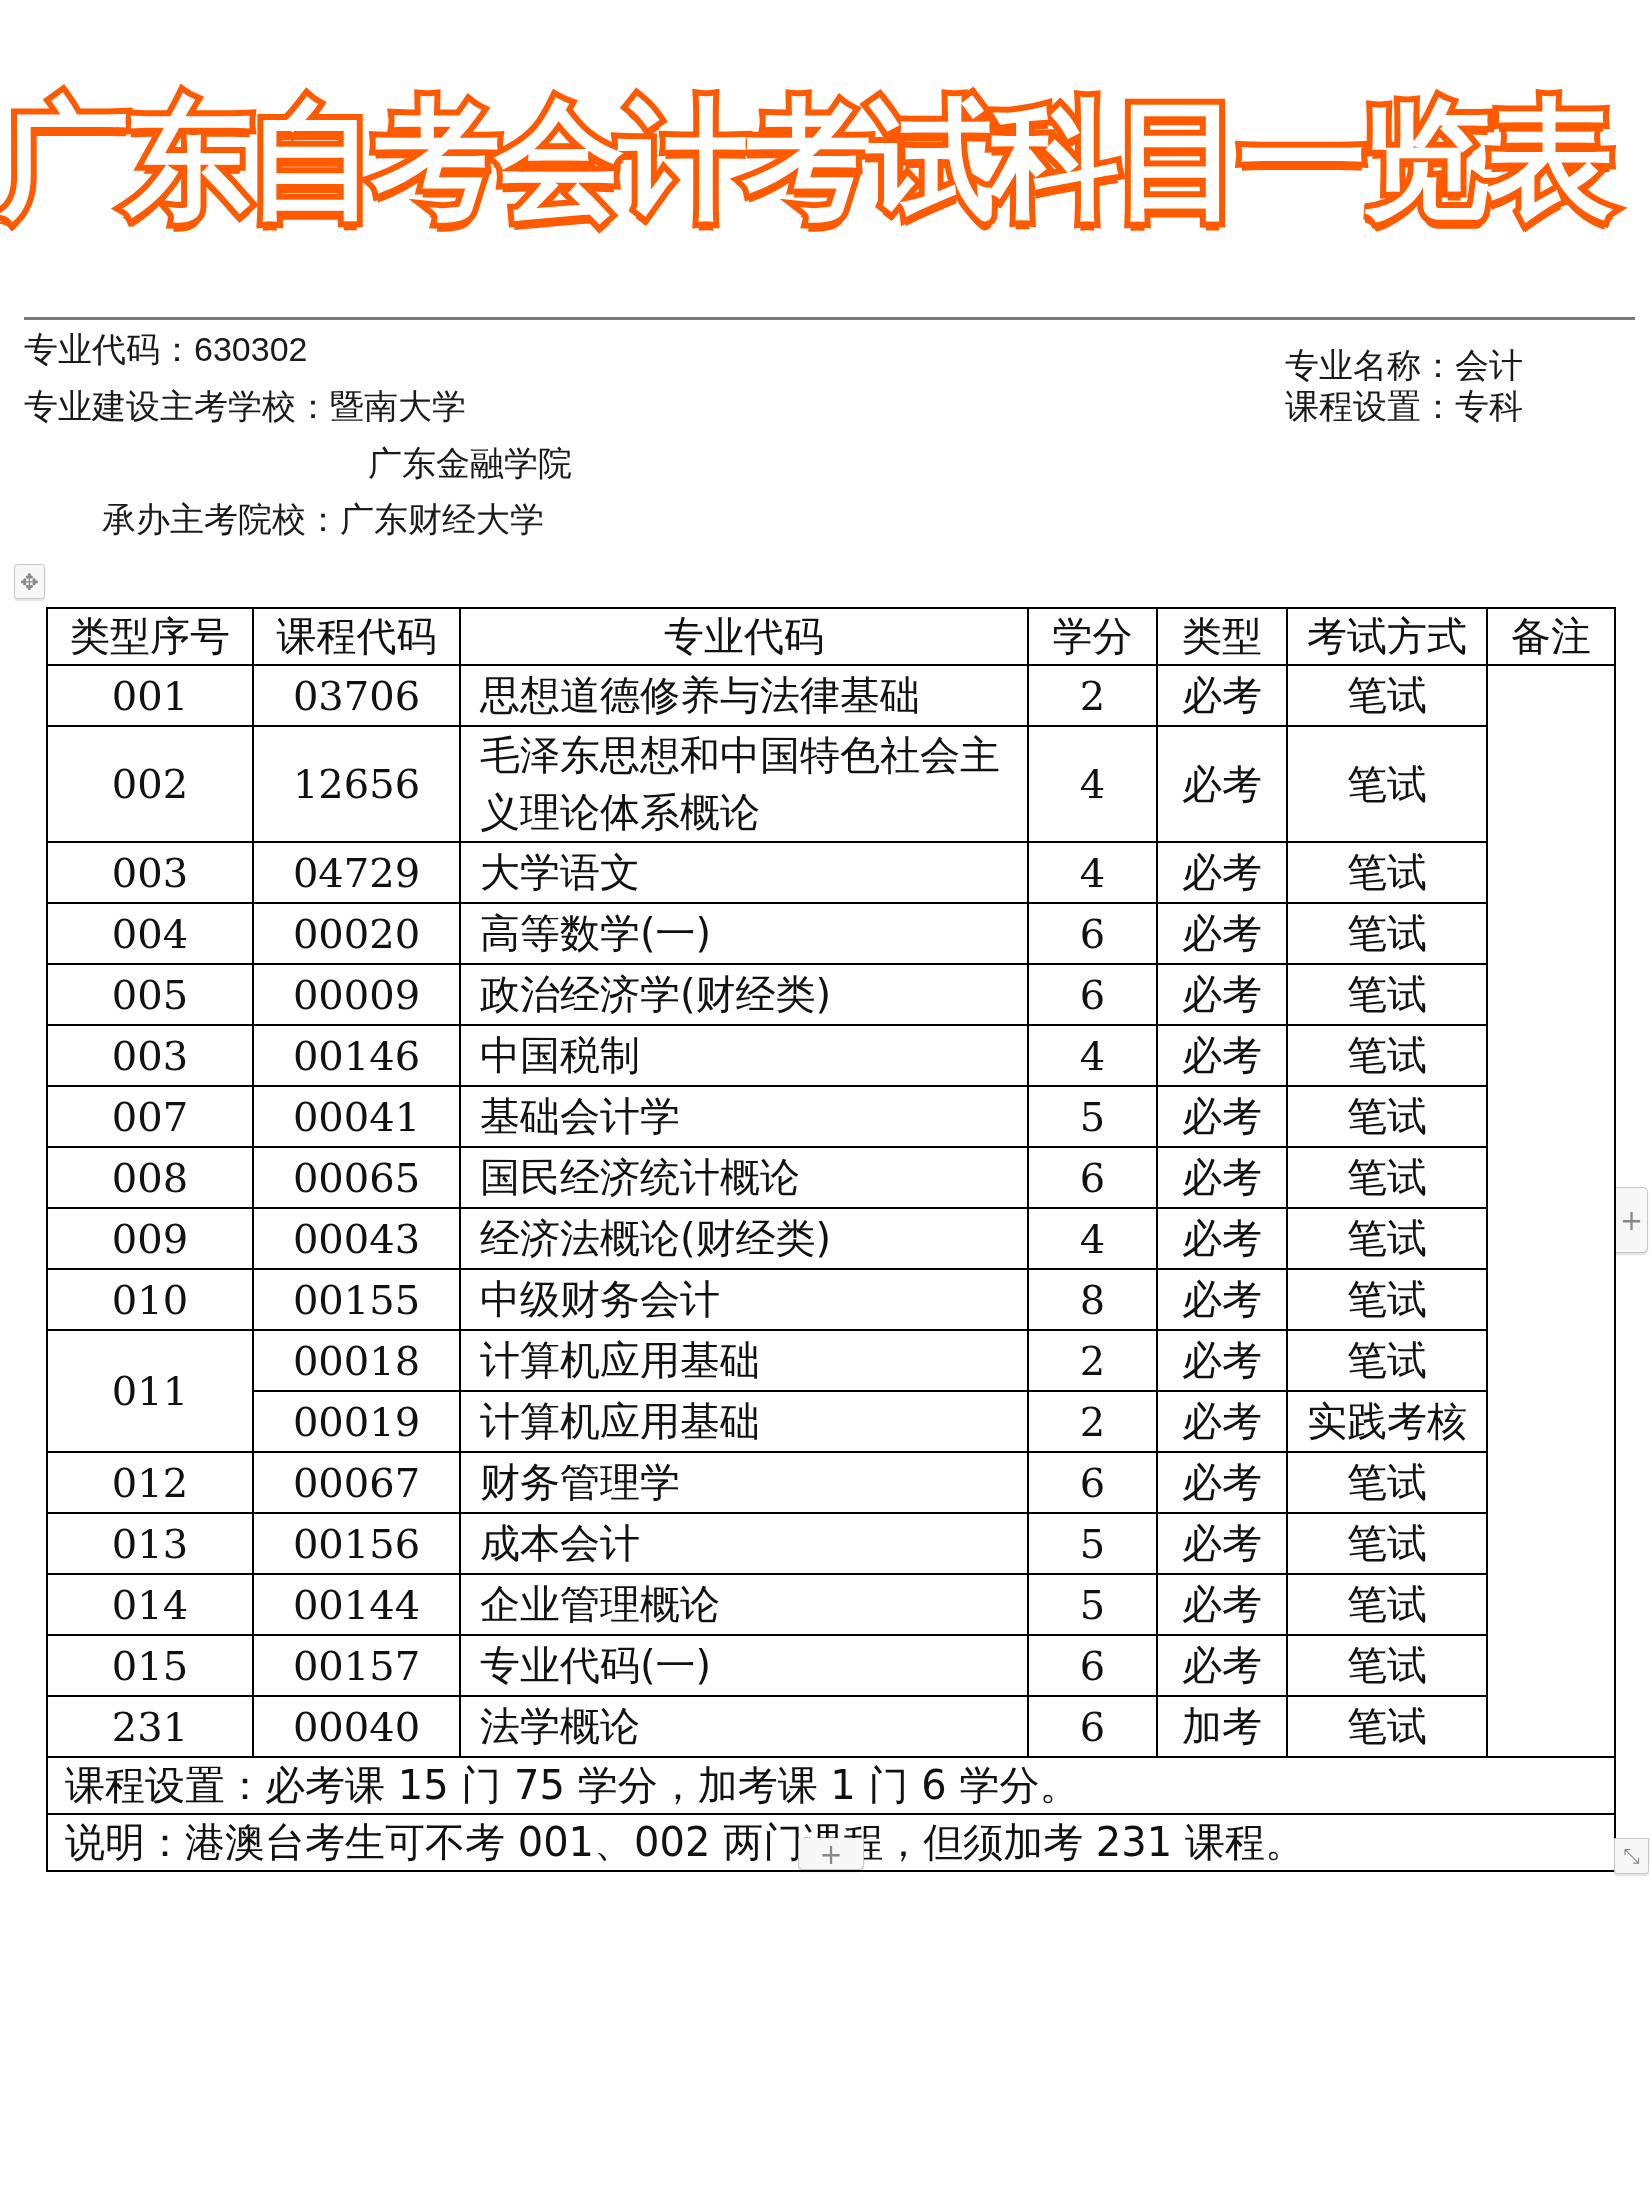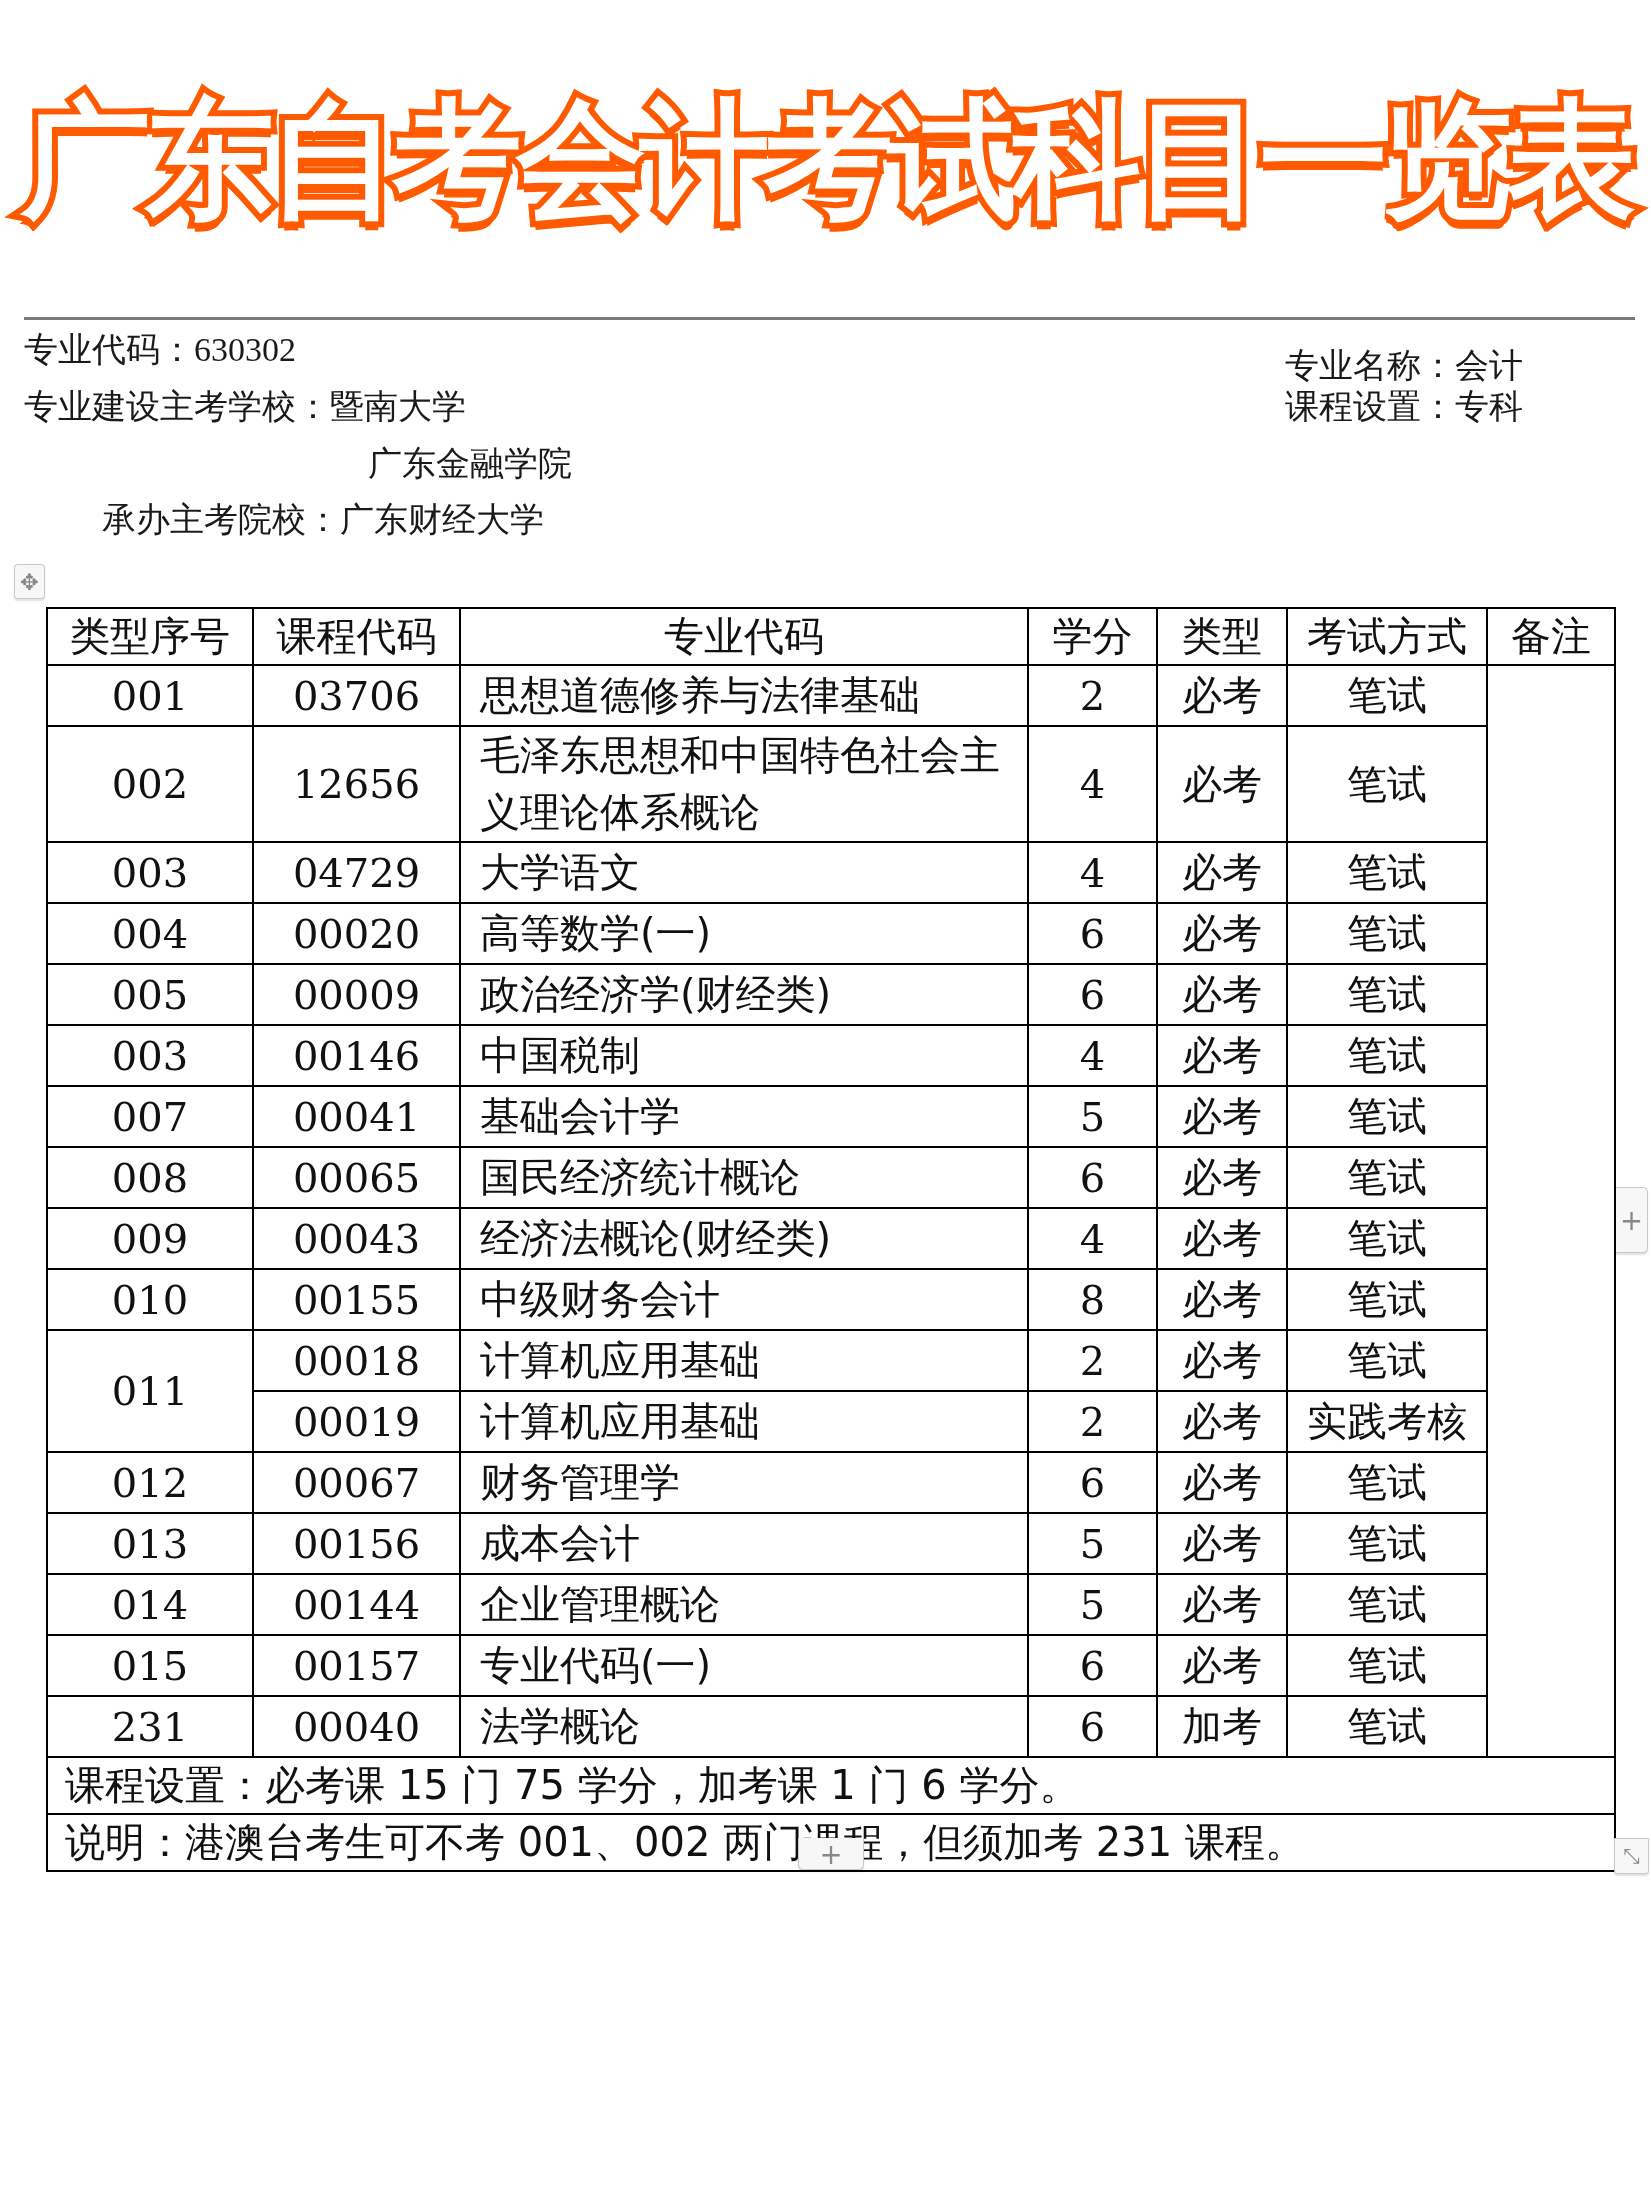--- a/index.html
+++ b/index.html
@@ -2,21 +2,21 @@
 <html style="font-size:13.8px"><head>
 <meta charset="utf-8">
 <style>
   html, body { margin: 0; padding: 0; background: #ffffff; }
   body {
     width: 1652px; height: 2203px; position: relative; overflow: hidden;
     font-family: "DejaVu Serif", "Liberation Serif", serif;
     color: #111;
   }
   .title {
-    position: absolute; left: 0; top: 95px; width: 1652px; text-align: center;
+    position: absolute; left: 0; top: 95px; width: 1652px; text-align: left;
     font-family: "DejaVu Sans", "Liberation Sans", sans-serif;
     font-weight: bold; font-size: 129px; letter-spacing: -5.2px;
     color: #ffffff;
     -webkit-text-stroke: 12px #ff5a00;
     paint-order: stroke fill;
     text-shadow: 0 8.6px 0 #ff5a00;
     line-height: 1;
   }
   .hr { position: absolute; left: 24px; top: 317px; width: 1611px; height: 2.6px; background: #7a7a7a; }
   .meta { position: absolute; font-size: 34px; line-height: 1; white-space: nowrap;
@@ -39,21 +39,21 @@
   table.courses td.foot { text-align: left; padding-left: 17px; height: 53px; }
   .note-cell { border-bottom: 2.6px solid #000 !important; }
 </style>
 </head>
 <body>
 
 <div class="title">广东自考会计考试科目一览表</div>
 <div class="hr"></div>
 
 <div class="meta" style="left:24px; top:332px;">
-  <span>专业代码：</span><span style="font-family:Liberation Serif, serif;margin-top:12px;">630302</span>
+  <span>专业代码：</span><span style="font-family:Liberation Sans, sans-serif;margin-top:12px;">630302</span>
 </div>
 <div class="meta" style="left:1285px; top:348px;">
   <span>专业名称：</span><span>会计</span>
 </div>
 <div class="meta" style="left:24px; top:389px;">
   <span>专业建设主考学校：</span><span>暨南大学</span>
 </div>
 <div class="meta" style="left:1285px; top:389px;">
   <span>课程设置：</span><span>专科</span>
 </div>

